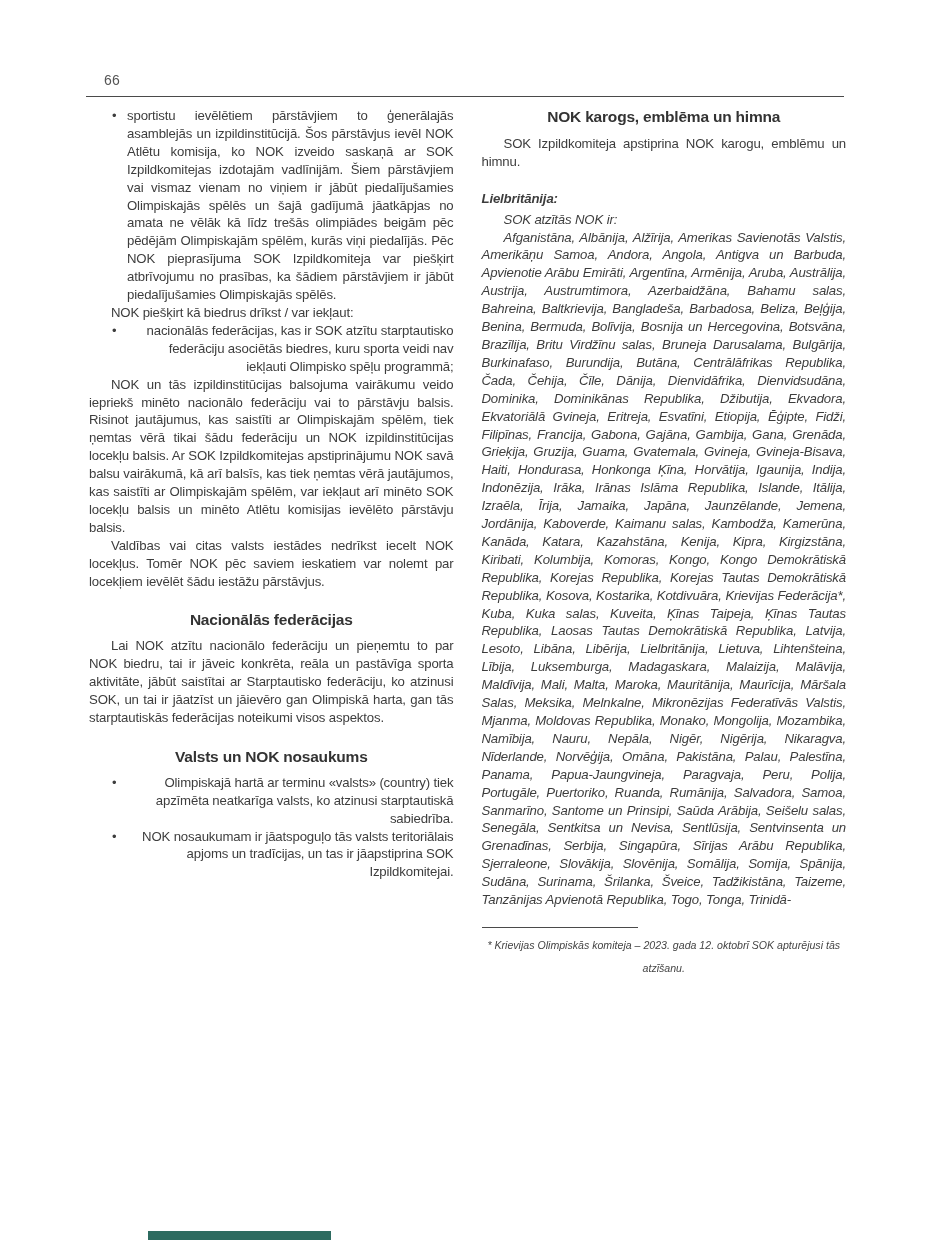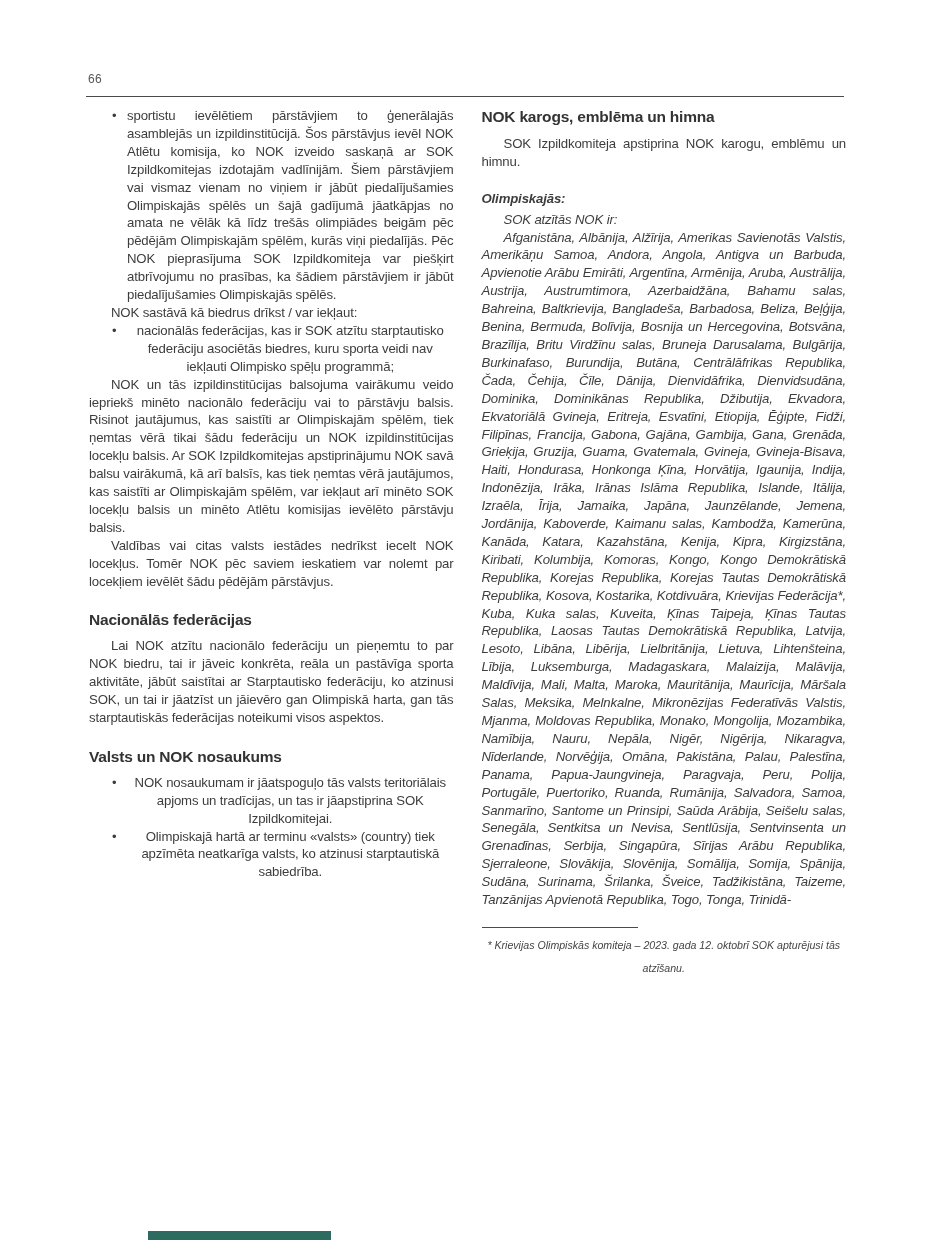--- a/index.html
+++ b/index.html
@@ -5,22 +5,22 @@
   html,body{margin:0;padding:0;}
   body{
     width:930px;height:1240px;
     background:#ffffff;
     font-family:"Liberation Sans","DejaVu Sans",sans-serif;
     color:#3d3d3d;
     position:relative;
     overflow:hidden;
   }
   .page-number{
-    position:absolute;left:88px;top:72px;
-    font-size:12px;color:#555;letter-spacing:0.3px;
+    position:absolute;left:104px;top:72px;
+    font-size:14px;color:#555;letter-spacing:0.3px;
   }
   .header-rule{
     position:absolute;left:86px;top:96px;width:758px;height:1px;
     background:#4a4a4a;
   }
   .columns{
     position:absolute;left:89px;top:107px;width:757px;
     display:flex;gap:28px;
   }
   .col{
@@ -30,26 +30,26 @@
     text-align:justify;
   }
   
   .blist{margin:0;padding:0 0 0 38px;list-style:none;}
   .blist li{position:relative;}
   .blist li::before{
     content:"\2022";
     position:absolute;left:-15px;top:0;
     font-size:13px;color:#3d3d3d;
   }
-  .blist.ragged li{text-align:center;}
+  .blist.ragged li{text-align:right;}
   .intro-line{margin-left:22px;text-align:left;}
   p.para{margin:0;text-indent:22px;}
   h3.sec{
     font-size:15.5px;font-weight:bold;color:#333;
-    margin:21px 0 8px 0;text-align:left;letter-spacing:-0.2px;
+    margin:21px 0 8px 0;text-align:center;letter-spacing:-0.2px;
   }
   h3.sec.first{margin-top:1px;margin-bottom:9px;}
   .additions{margin-top:19px;font-style:italic;}
   .add-head{font-weight:bold;margin:0 0 3px 0;text-align:left;}
   .footnote-rule{
     width:156px;height:1.5px;background:#4a4a4a;
     margin:18px 0 6px 0;
   }
   .footnote{
     font-size:10.6px;line-height:23px;font-style:italic;
@@ -66,43 +66,43 @@
 
 <div class="page-number">66</div>
 <div class="header-rule"></div>
 
 <div class="columns">
 
   <div class="col">
     <ul class="blist">
       <li><span>sportistu ievēlētiem pārstāvjiem to ģenerālajās asamblejās un izpildinstitūcijā. Šos pārstāvjus ievēl NOK Atlētu komisija, ko NOK izveido saskaņā ar SOK Izpildkomitejas izdotajām vadlīnijām. Šiem pārstāvjiem vai vismaz vienam no viņiem ir jābūt piedalījušamies Olimpiskajās spēlēs un šajā gadījumā jāatkāpjas no amata ne vēlāk kā līdz trešās olimpiādes beigām pēc pēdējām Olimpiskajām spēlēm, kurās viņi piedalījās. Pēc NOK pieprasījuma SOK Izpildkomiteja var piešķirt atbrīvojumu no prasības, ka šādiem pārstāvjiem ir jābūt piedalījušamies Olimpiskajās spēlēs.</span></li>
     </ul>
-    <div class="intro-line">NOK sastāvā kā biedrus drīkst / var iekļaut:</div>
+    <div class="intro-line">NOK piešķirt kā biedrus drīkst / var iekļaut:</div>
     <ul class="blist ragged">
       <li><span>nacionālās federācijas, kas ir SOK atzītu starptautisko federāciju asociētās biedres, kuru sporta veidi nav iekļauti Olimpisko spēļu programmā;</span></li>
     </ul>
     <p class="para">NOK un tās izpildinstitūcijas balsojuma vairākumu veido iepriekš minēto nacionālo federāciju vai to pārstāvju balsis. Risinot jautājumus, kas saistīti ar Olimpiskajām spēlēm, tiek ņemtas vērā tikai šādu federāciju un NOK izpildinstitūcijas locekļu balsis. Ar SOK Izpildkomitejas apstiprinājumu NOK savā balsu vairākumā, kā arī balsīs, kas tiek ņemtas vērā jautājumos, kas saistīti ar Olimpiskajām spēlēm, var iekļaut arī minēto SOK locekļu balsis un minēto Atlētu komisijas ievēlēto pārstāvju balsis.</p>
-    <p class="para">Valdības vai citas valsts iestādes nedrīkst iecelt NOK locekļus. Tomēr NOK pēc saviem ieskatiem var nolemt par locekļiem ievēlēt šādu pēdējām pārstāvjus.</p>
+    <p class="para">Valdības vai citas valsts iestādes nedrīkst iecelt NOK locekļus. Tomēr NOK pēc saviem ieskatiem var nolemt par locekļiem ievēlēt šādu iestāžu pārstāvjus.</p>
 
     <h3 class="sec">Nacionālās federācijas</h3>
     <p class="para">Lai NOK atzītu nacionālo federāciju un pieņemtu to par NOK biedru, tai ir jāveic konkrēta, reāla un pastāvīga sporta aktivitāte, jābūt saistītai ar Starptautisko federāciju, ko atzinusi SOK, un tai ir jāatzīst un jāievēro gan Olimpiskā harta, gan tās starptautiskās federācijas noteikumi visos aspektos.</p>
 
     <h3 class="sec">Valsts un NOK nosaukums</h3>
     <ul class="blist ragged">
+      <li><span>Olimpiskajā hartā ar terminu «valsts» (country) tiek apzīmēta neatkarīga valsts, ko atzinusi starptautiskā sabiedrība.</span></li>
       <li><span>NOK nosaukumam ir jāatspoguļo tās valsts teritoriālais apjoms un tradīcijas, un tas ir jāapstiprina SOK Izpildkomitejai.</span></li>
-      <li><span>Olimpiskajā hartā ar terminu «valsts» (country) tiek apzīmēta neatkarīga valsts, ko atzinusi starptautiskā sabiedrība.</span></li>
     </ul>
   </div>
 
   <div class="col">
     <h3 class="sec first">NOK karogs, emblēma un himna</h3>
     <p class="para">SOK Izpildkomiteja apstiprina NOK karogu, emblēmu un himnu.</p>
 
     <div class="additions">
-      <div class="add-head">Olimpiskajās:</div>
+      <div class="add-head">Lielbritānija:</div>
       <p class="para">SOK atzītās NOK ir:</p>
       <p class="para">Afganistāna, Albānija, Alžīrija, Amerikas Savienotās Valstis, Amerikāņu Samoa, Andora, Angola, Antigva un Barbuda, Apvienotie Arābu Emirāti, Argentīna, Armēnija, Aruba, Austrālija, Austrija, Austrumtimora, Azerbaidžāna, Bahamu salas, Bahreina, Baltkrievija, Bangladeša, Barbadosa, Beliza, Beļģija, Benina, Bermuda, Bolīvija, Bosnija un Hercegovina, Botsvāna, Brazīlija, Britu Virdžīnu salas, Bruneja Darusalama, Bulgārija, Burkinafaso, Burundija, Butāna, Centrālāfrikas Republika, Čada, Čehija, Čīle, Dānija, Dienvidāfrika, Dienvidsudāna, Dominika, Dominikānas Republika, Džibutija, Ekvadora, Ekvatoriālā Gvineja, Eritreja, Esvatīni, Etiopija, Ēģipte, Fidži, Filipīnas, Francija, Gabona, Gajāna, Gambija, Gana, Grenāda, Grieķija, Gruzija, Guama, Gvatemala, Gvineja, Gvineja-Bisava, Haiti, Hondurasa, Honkonga Ķīna, Horvātija, Igaunija, Indija, Indonēzija, Irāka, Irānas Islāma Republika, Islande, Itālija, Izraēla, Īrija, Jamaika, Japāna, Jaunzēlande, Jemena, Jordānija, Kaboverde, Kaimanu salas, Kambodža, Kamerūna, Kanāda, Katara, Kazahstāna, Kenija, Kipra, Kirgizstāna, Kiribati, Kolumbija, Komoras, Kongo, Kongo Demokrātiskā Republika, Korejas Republika, Korejas Tautas Demokrātiskā Republika, Kosova, Kostarika, Kotdivuāra, Krievijas Federācija*, Kuba, Kuka salas, Kuveita, Ķīnas Taipeja, Ķīnas Tautas Republika, Laosas Tautas Demokrātiskā Republika, Latvija, Lesoto, Libāna, Libērija, Lielbritānija, Lietuva, Lihtenšteina, Lībija, Luksemburga, Madagaskara, Malaizija, Malāvija, Maldīvija, Mali, Malta, Maroka, Mauritānija, Maurīcija, Māršala Salas, Meksika, Melnkalne, Mikronēzijas Federatīvās Valstis, Mjanma, Moldovas Republika, Monako, Mongolija, Mozambika, Namībija, Nauru, Nepāla, Nigēr, Nigērija, Nikaragva, Nīderlande, Norvēģija, Omāna, Pakistāna, Palau, Palestīna, Panama, Papua-Jaungvineja, Paragvaja, Peru, Polija, Portugāle, Puertoriko, Ruanda, Rumānija, Salvadora, Samoa, Sanmarīno, Santome un Prinsipi, Saūda Arābija, Seišelu salas, Senegāla, Sentkitsa un Nevisa, Sentlūsija, Sentvinsenta un Grenadīnas, Serbija, Singapūra, Sīrijas Arābu Republika, Sjerraleone, Slovākija, Slovēnija, Somālija, Somija, Spānija, Sudāna, Surinama, Šrilanka, Šveice, Tadžikistāna, Taizeme, Tanzānijas Apvienotā Republika, Togo, Tonga, Trinidā-</p>
     </div>
 
     <div class="footnote-rule"></div>
     <div class="footnote">* Krievijas Olimpiskās komiteja – 2023. gada 12. oktobrī SOK apturējusi tās atzīšanu.</div>
   </div>
 
 </div>
 

